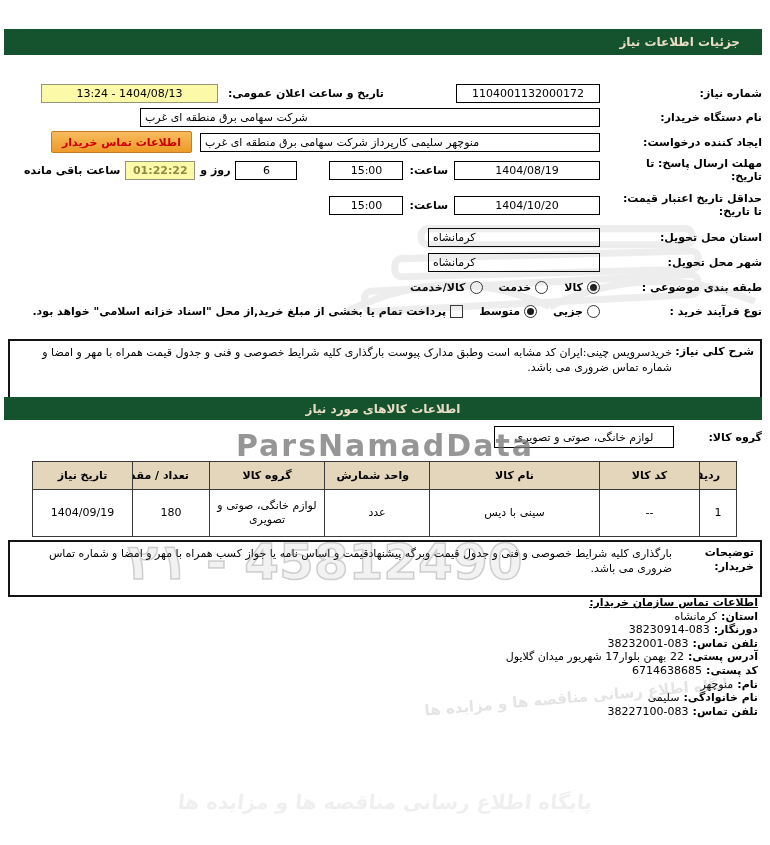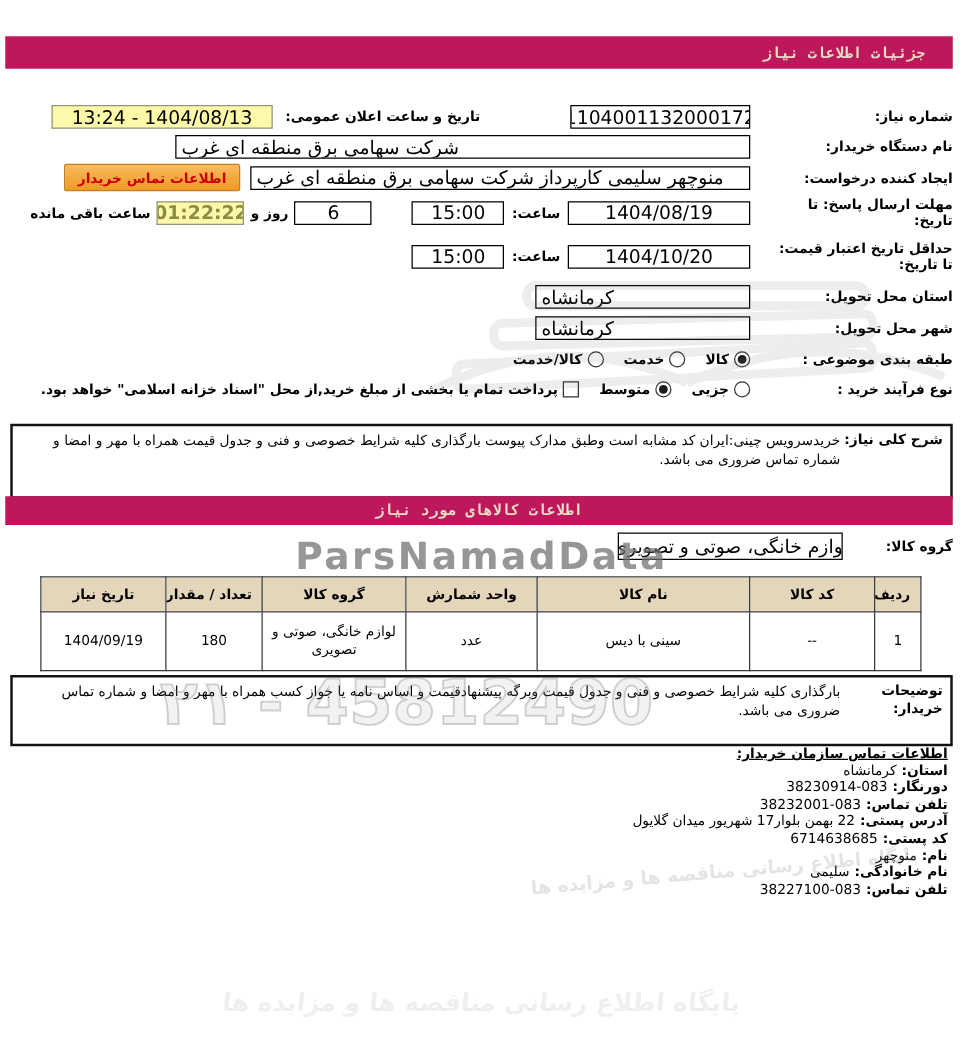--- a/index.html
+++ b/index.html
@@ -4,35 +4,35 @@
 <style>
   html,body{margin:0;padding:0;}
   body{
     width:770px;height:845px;position:relative;overflow:hidden;
     background:#ffffff;direction:rtl;
     font-family:"DejaVu Sans",sans-serif;color:#000;
   }
   .page{position:absolute;inset:0;}
 
   
-  .bar{position:absolute;left:4px;right:8px;height:26px;background:#be185d;color:#ead e;font-family:Liberation Mono, monospace;}
+  .bar{position:absolute;left:4px;right:8px;height:26px;background:#14532d;color:#ead e;}
   .bar{color:#ead dc6;}
   .bar{display:flex;align-items:center;font-size:12px;font-weight:bold;color:#eaddc6;}
   .bar.main{top:29px;padding-right:22px;justify-content:flex-start;}
   .bar.section{top:397px;height:23px;justify-content:center;}
 
   
   .row{position:absolute;right:8px;left:8px;display:flex;align-items:center;font-size:11px;}
   .lbl{flex:0 0 140px;padding-left:22px;font-weight:bold;text-align:right;line-height:13px;}
   .inline-lbl{font-weight:bold;margin:0 6px;white-space:nowrap;}
   .plain{font-weight:bold;white-space:nowrap;}
   .box{
     border:1px solid #000;height:17px;background:#fff;
     display:flex;align-items:center;justify-content:center;
-    font-size:15px;white-space:nowrap;overflow:hidden;
+    font-size:11px;white-space:nowrap;overflow:hidden;
   }
   .box.r{justify-content:flex-end;padding:0 4px;}
   .box.yellow{background:#fcf9a8;border-color:#96937a;}
   .box.timer{color:#8b8b45;font-weight:bold;}
   .btn{
     height:20px;margin-right:8px;padding:0 10px;border-radius:2px;
     background:linear-gradient(#f8bb5e,#ee9a26);border:1px solid #c17f1f;
     color:#cc0000;font-weight:bold;font-size:11px;
     display:flex;align-items:center;white-space:nowrap;cursor:pointer;
   }
@@ -49,21 +49,21 @@
   .descbox .dlabel{flex:0 0 82px;font-weight:bold;line-height:14px;}
   .descbox .dtext{flex:1;text-align:right;}
 
   
   .goods-table{
     position:absolute;top:461px;right:33px;width:704px;
     border-collapse:collapse;table-layout:fixed;font-size:11px;
   }
   .goods-table th{
     background:#e4d6bb;border:1px solid #3a3a3a;height:27px;
-    font-weight:bold;padding:0 8px;white-space:nowrap;overflow:hidden;
+    font-weight:bold;padding:0 20px;white-space:nowrap;overflow:hidden;
   }
   .goods-table td{
     border:1px solid #3a3a3a;height:46px;background:#fff;
     text-align:center;vertical-align:middle;padding:0 4px;line-height:14px;
   }
 
   
   .contact{position:absolute;right:12px;top:596px;font-size:11px;line-height:13.6px;}
   .contact .cline{white-space:nowrap;}
   .contact .hdr{font-weight:bold;text-decoration:underline;}

